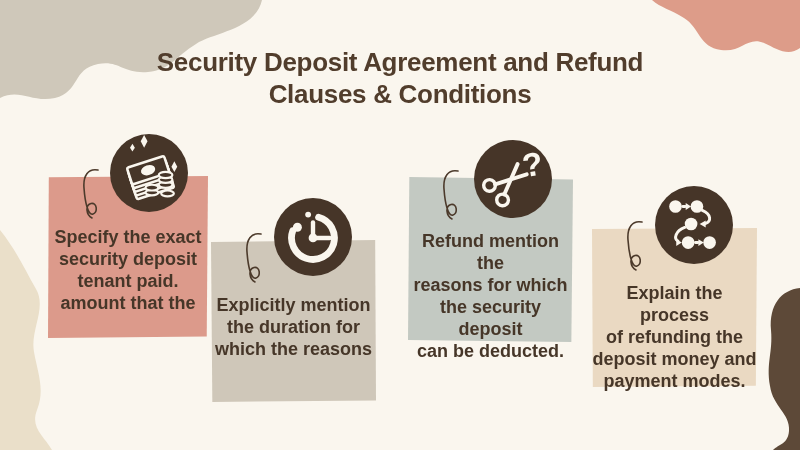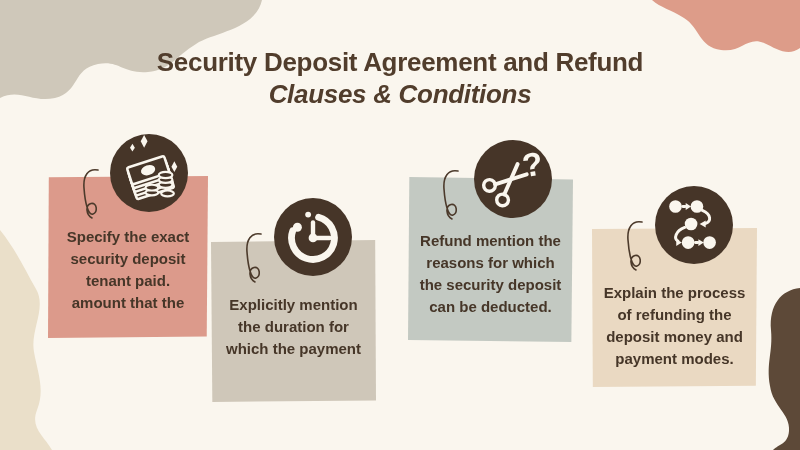--- a/index.html
+++ b/index.html
@@ -28,41 +28,41 @@
   .badge{
     position:absolute;width:78px;height:78px;border-radius:50%;
     background:#463528;left:63px;top:-42px;
   }
   .c1 .badge{left:62px;top:-42px;}
   .c3 .badge{left:66px;top:-37px;}
   .badge svg{position:absolute;left:0;top:0;width:78px;height:78px;}
   .squiggle{position:absolute;left:30px;top:-8px;width:24px;height:58px;}
   .card-text{
     position:absolute;left:0;top:50px;width:100%;
-    text-align:center;color:#463628;font-size:15px;font-weight:bold;
+    text-align:center;color:#463628;font-size:18px;font-weight:bold;
     line-height:22px;
   }
   .c2 .card-text,.c4 .card-text{top:54px;}
   .c3 .card-text{top:53px;}
 </style>
 </head>
 <body>
 
 <div class="canvas">
 
   <svg class="bg-blobs" viewBox="0 0 800 450">
     <path fill="#cfc8ba" d="M 0 0 H 262 C 255 30 215 32 196 44 C 175 57 170 70 148 72 C 122 74 120 60 98 64 C 72 69 80 92 55 98 C 32 103 20 88 0 98 Z"></path>
     <path fill="#dd9c89" d="M 652 0 H 800 V 48 C 788 57 777 49 764 43 C 747 36 742 53 721 50 C 699 47 700 28 684 18 C 670 9 661 8 652 0 Z"></path>
     <path fill="#eadfc9" d="M 0 230 C 16 250 24 268 36 289 C 47 308 30 330 34 352 C 38 374 45 390 37 410 C 30 428 44 436 52 450 L 0 450 Z"></path>
     <path fill="#5d4938" d="M 800 288 C 781 290 769 305 771 330 C 773 353 766 362 770 386 C 773 407 790 413 789 431 C 788 444 779 444 773 450 L 800 450 Z"></path>
   </svg>
 
   <h1 class="page-title">
     <span style="display:block;">Security Deposit Agreement and Refund</span>
-    <span style="display:block;font-style:italic;">Clauses &amp; Conditions</span>
+    <span style="display:block;">Clauses &amp; Conditions</span>
   </h1>
 
   <div class="card c1">
     <div class="card-bg bg1" style="background-color: rgb(220, 154, 139);"></div>
     <svg class="squiggle" viewBox="0 0 24 58">
       <path d="M 20 2 C 10 0 5 8 6 20 C 7 34 10 48 15 46 C 20 44 19 34 13 35.5 C 7 37 8 47 14 50" fill="none" stroke="#4c3a2b" stroke-width="1.6" stroke-linecap="round"></path>
     </svg>
     <div class="badge">
       <svg viewBox="0 0 80 80">
         <g transform="rotate(-18 40 40)">
@@ -111,21 +111,21 @@
         <g stroke="#faf6ee" stroke-width="4.5" stroke-linecap="round">
           <path d="M 40 41 L 40 25"></path>
           <path d="M 40 41 L 57 41"></path>
         </g>
         <circle cx="40" cy="41" r="4.5" fill="#faf6ee"></circle>
       </svg>
     </div>
     <div class="card-text">
       <div>Explicitly mention</div>
       <div>the duration for</div>
-      <div>which the payment</div>
+      <div>which the reasons</div>
     </div>
   </div>
 
   <div class="card c3">
     <div class="card-bg bg3" style="background-color: rgb(195, 201, 194);"></div>
     <svg class="squiggle" viewBox="0 0 24 58">
       <path d="M 20 2 C 10 0 5 8 6 20 C 7 34 10 48 15 46 C 20 44 19 34 13 35.5 C 7 37 8 47 14 50" fill="none" stroke="#4c3a2b" stroke-width="1.6" stroke-linecap="round"></path>
     </svg>
     <div class="badge">
       <svg viewBox="0 0 80 80">

